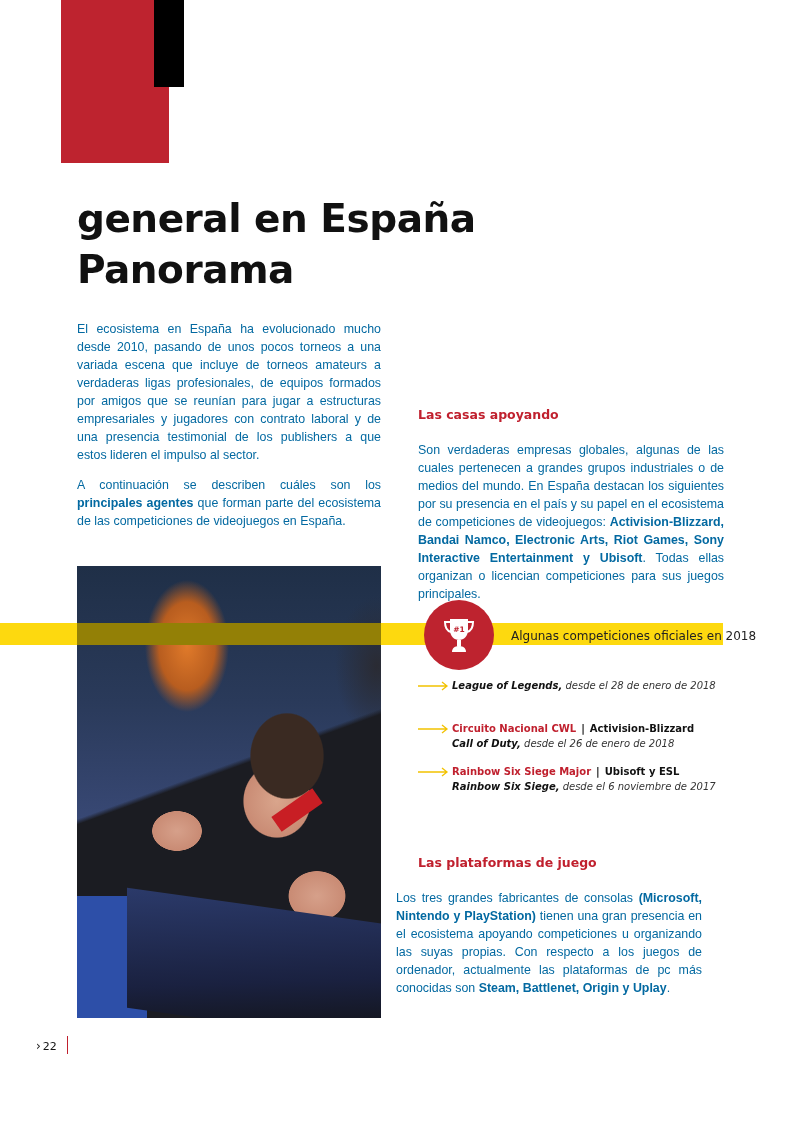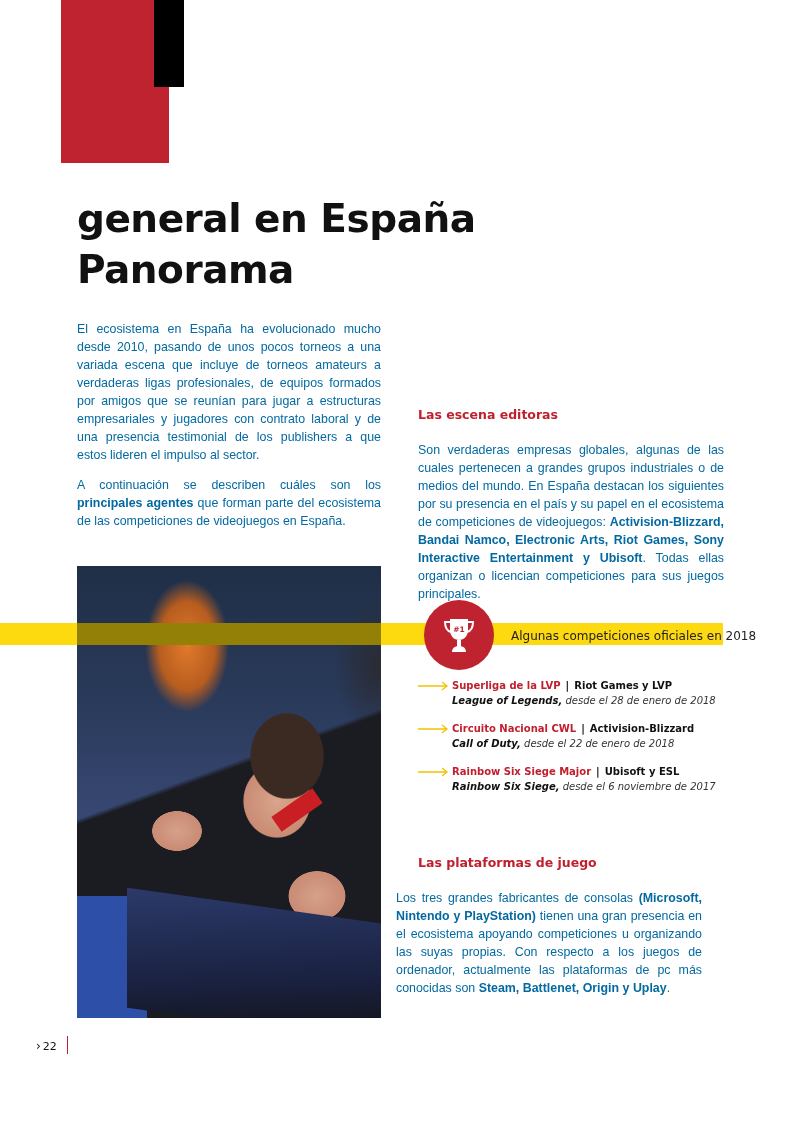--- a/index.html
+++ b/index.html
@@ -84,49 +84,48 @@
 
 <div class="photo">
   <div class="monitor2"></div>
   <div class="monitor"></div>
   <div class="shirt-red"></div>
 </div>
 
 <div class="yellow-band"></div>
 <div class="yellow-overlay"></div>
 
-<h2 class="section-head h-editoras">Las escena editoras</h2>
+<h2 class="section-head h-editoras">Las casas apoyando</h2>
 <p class="body-text editoras-text"><span>Son verdaderas empresas globales, algunas de las cuales pertenecen a grandes grupos industriales o de medios del mundo. En España destacan los siguientes por su presencia en el país y su papel en el ecosistema de competiciones de videojuegos: </span><b>Activision-Blizzard, Bandai Namco, Electronic Arts, Riot Games, Sony Interactive Entertainment y Ubisoft</b><span>. Todas ellas organizan o licencian competiciones para sus juegos principales.</span></p>
 
 <div class="trophy-badge">
   <svg viewBox="0 0 34 38">
     <path d="M8 3 H26 V14 C26 20 22 24 17 24 C12 24 8 20 8 14 Z" fill="#fff"></path>
     <path d="M8 6 H3 C3 12 5 15 9 16" stroke="#fff" stroke-width="2" fill="none"></path>
     <path d="M26 6 H31 C31 12 29 15 25 16" stroke="#fff" stroke-width="2" fill="none"></path>
     <rect x="15" y="24" width="4" height="6" fill="#fff"></rect>
     <path d="M10 36 C10 32 13 30 17 30 C21 30 24 32 24 36 Z" fill="#fff"></path>
     <text x="17" y="16" text-anchor="middle" font-size="7.5" font-weight="bold" fill="#be232f" font-family="DejaVu Sans, sans-serif">#1</text>
   </svg>
 </div>
 <div class="band-label">Algunas competiciones oficiales en 2018</div>
 
 <div class="comp-list">
   <div class="comp-item">
     <svg class="comp-arrow" viewBox="0 0 32 10">
         <path d="M0 5 H29 M24 1 L29 5 L24 9" stroke="#f2c200" stroke-width="1.3" fill="none"></path>
       </svg>
-    <div class="comp-line1"><span class="comp-name">Superliga de la LVP</span><span class="comp-sep">|</span><span class="comp-org">Riot Games y LVP</span></div>
     <div class="comp-line2"><span class="comp-game">League of Legends,</span><span> desde el 28 de enero de 2018</span></div>
   </div>
   <div class="comp-item">
     <svg class="comp-arrow" viewBox="0 0 32 10">
         <path d="M0 5 H29 M24 1 L29 5 L24 9" stroke="#f2c200" stroke-width="1.3" fill="none"></path>
       </svg>
     <div class="comp-line1"><span class="comp-name">Circuito Nacional CWL</span><span class="comp-sep">|</span><span class="comp-org">Activision-Blizzard</span></div>
-    <div class="comp-line2"><span class="comp-game">Call of Duty,</span><span> desde el 22 de enero de 2018</span></div>
+    <div class="comp-line2"><span class="comp-game">Call of Duty,</span><span> desde el 26 de enero de 2018</span></div>
   </div>
   <div class="comp-item">
     <svg class="comp-arrow" viewBox="0 0 32 10">
         <path d="M0 5 H29 M24 1 L29 5 L24 9" stroke="#f2c200" stroke-width="1.3" fill="none"></path>
       </svg>
     <div class="comp-line1"><span class="comp-name">Rainbow Six Siege Major</span><span class="comp-sep">|</span><span class="comp-org">Ubisoft y ESL</span></div>
     <div class="comp-line2"><span class="comp-game">Rainbow Six Siege,</span><span> desde el 6 noviembre de 2017</span></div>
   </div>
 </div>
 

